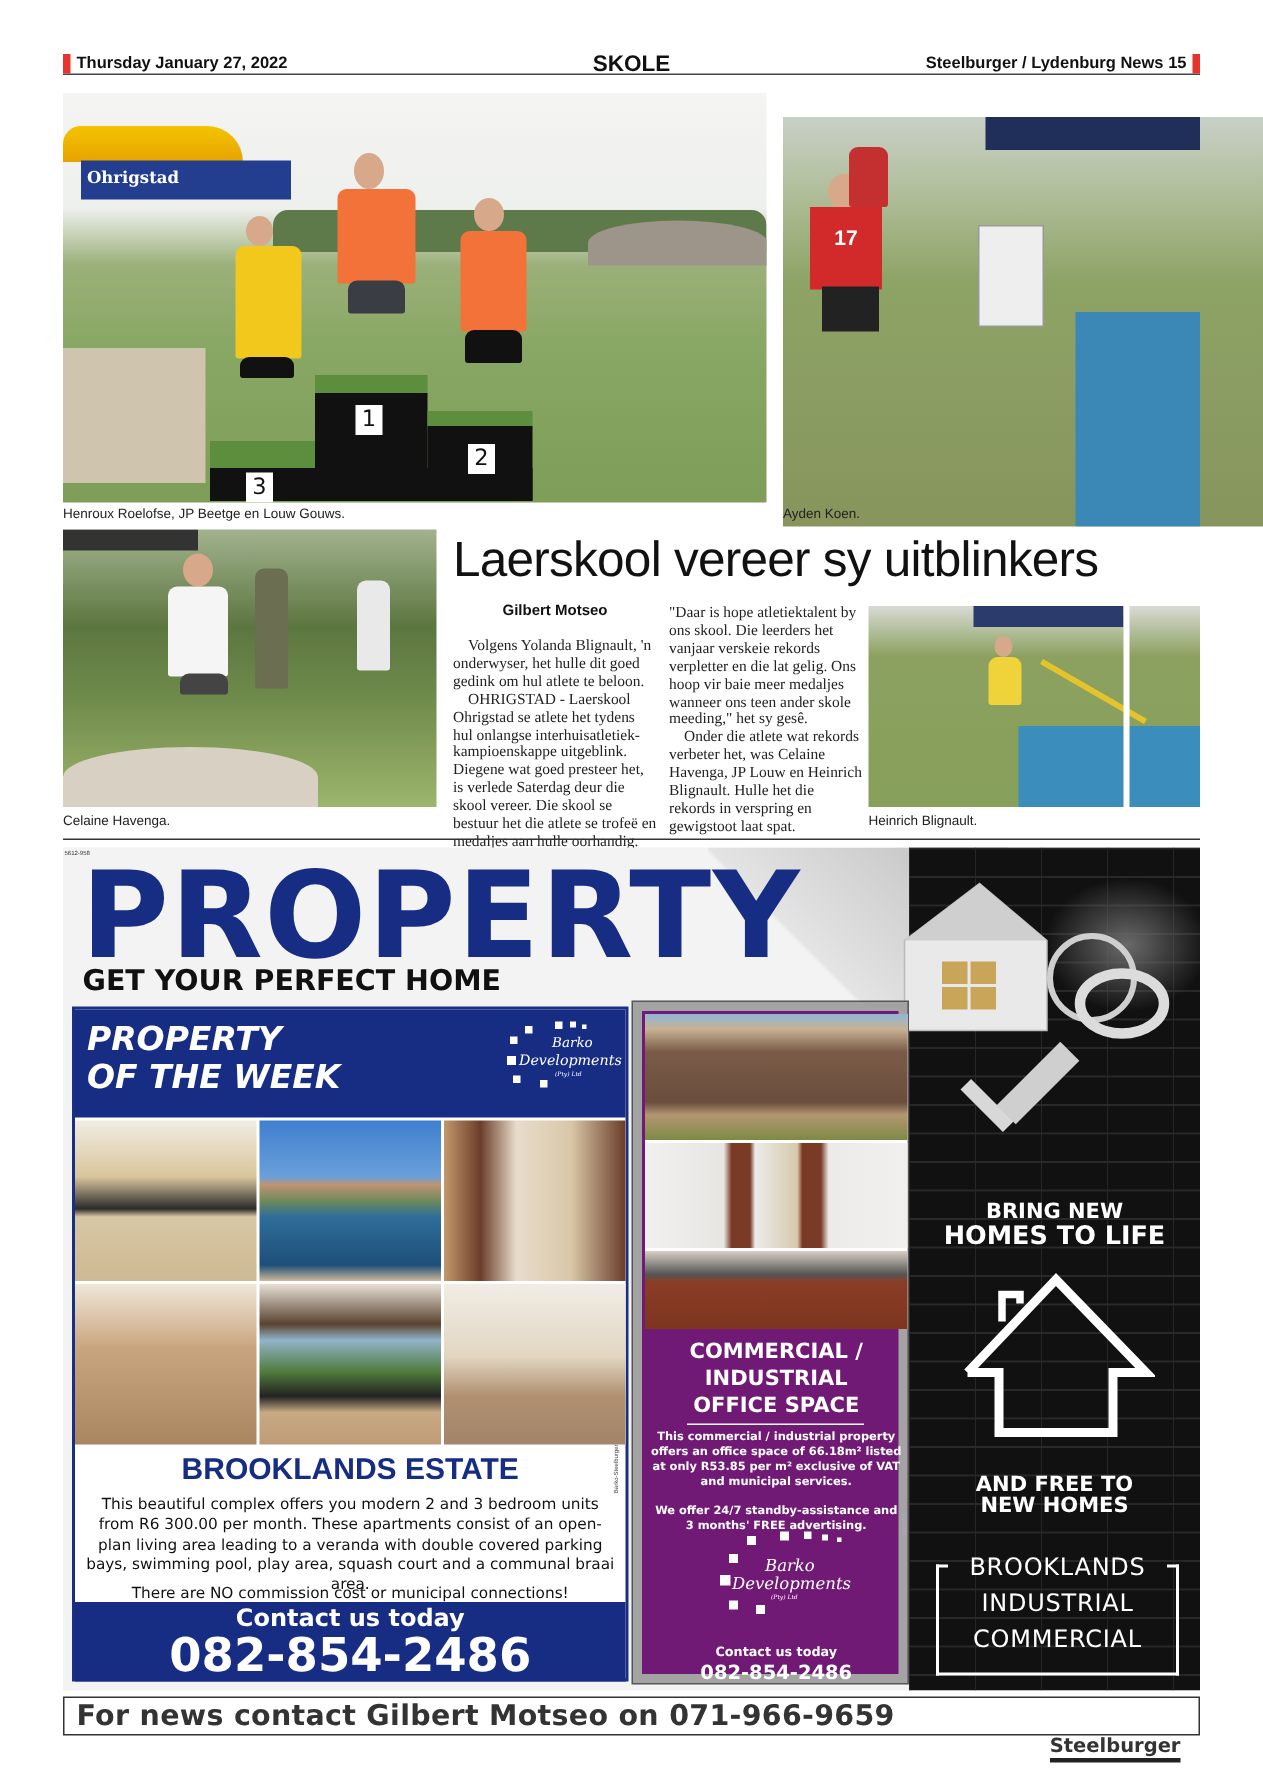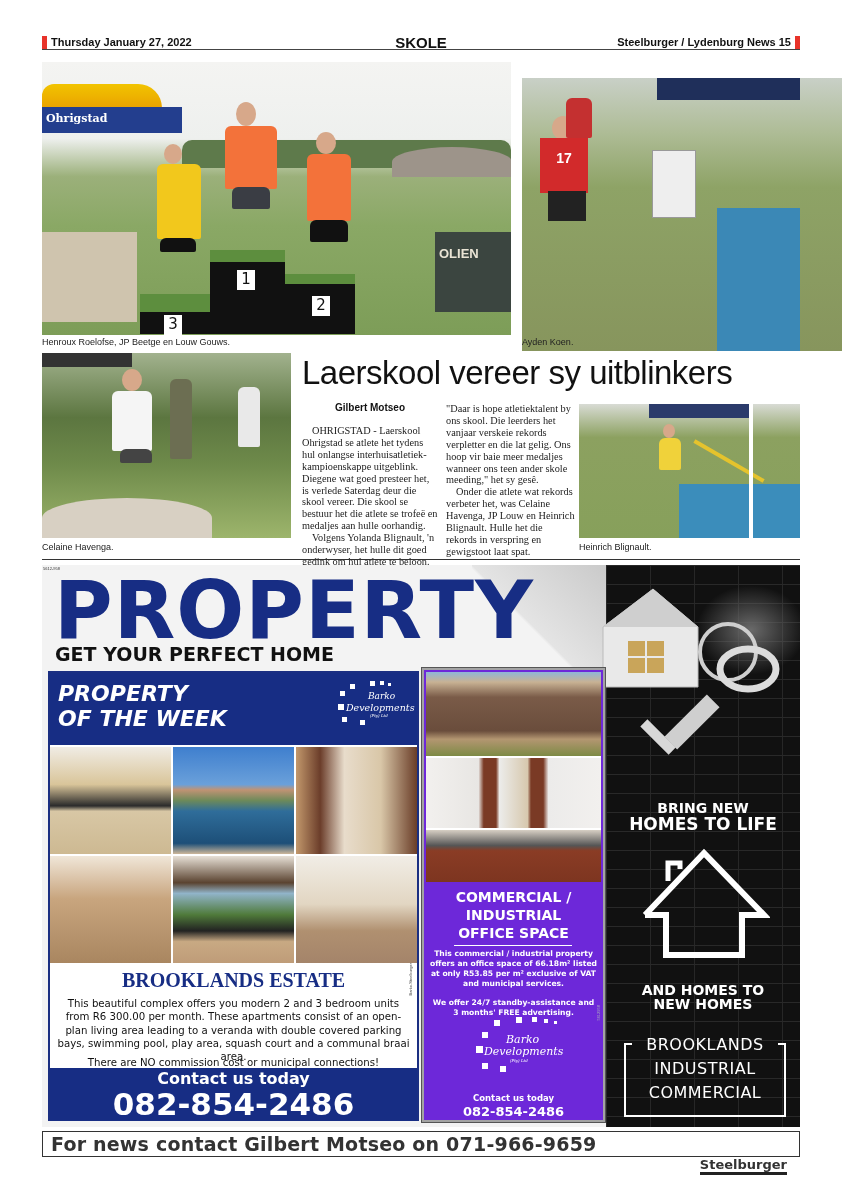--- a/index.html
+++ b/index.html
@@ -12,21 +12,21 @@
   .hdr .date { position: absolute; left: 9px; top: 1px; font-size: 11px; font-weight: bold; }
   .hdr .sec { position: absolute; left: 0; right: 0; top: -1px; text-align: center; font-size: 15px; font-weight: bold; }
   .hdr .pub { position: absolute; right: 9px; top: 1px; font-size: 11px; font-weight: bold; }
 
   
   .photo { position: absolute; overflow: hidden; }
   .caption { position: absolute; font-size: 9px; color: #222; white-space: nowrap; }
 
   
   #p1 { left: 42px; top: 62px; width: 469px; height: 273px; background: linear-gradient(#f4f4f2 0%, #eef0ee 28%, #9bb07a 42%, #8aa865 60%, #7d9d58 100%); }
-  .tent { position: absolute; left: 0; top: 45px; width: 140px; height: 26px; background: #233e8e; color: #fff; font-size: 11px; font-weight: bold; padding: 5px 4px; font-family: "DejaVu Serif", serif; }
+  .tent { position: absolute; left: 12px; top: 45px; width: 140px; height: 26px; background: #233e8e; color: #fff; font-size: 11px; font-weight: bold; padding: 5px 4px; font-family: "DejaVu Serif", serif; }
   .tent-top { position: absolute; left: 0; top: 22px; width: 120px; height: 24px; background: linear-gradient(#f2c400, #e9a200); border-radius: 20px 40px 0 0; }
   .hut { position: absolute; left: 350px; top: 85px; width: 120px; height: 30px; background: #9d948a; border-radius: 50% 50% 0 0; }
   .treeline { position: absolute; left: 140px; top: 78px; width: 329px; height: 28px; background: #5e7a4b; border-radius: 10px 10px 0 0; }
   .table { position: absolute; left: 0; top: 170px; width: 95px; height: 90px; background: #cfc4ae; }
   .podium-blk { position: absolute; background: #111; }
   .podium-grass { position: absolute; background: #5d8e3e; }
   .podnum { position: absolute; background: #fff; color: #111; font-size: 15px; text-align: center; line-height: 18px; width: 18px; height: 20px; font-family: "DejaVu Sans", sans-serif; }
   .kid { position: absolute; border-radius: 6px 6px 2px 2px; }
   .head { position: absolute; border-radius: 50%; background: #d7a88a; }
   .board { position: absolute; left: 393px; top: 170px; width: 76px; height: 80px; background: #3b4540; color: #e9e3d4; font-weight: bold; font-size: 13px; padding: 14px 4px; }
@@ -68,30 +68,30 @@
   .glow { position: absolute; left: 90px; top: 20px; width: 110px; height: 90px; background: radial-gradient(#6a6a6a, transparent 70%); }
 
   
   .pow { position: absolute; left: 6px; top: 106px; width: 371px; height: 450px; background: #fff; border: 2px solid #1b2f82; }
   .pow-hdr { position: absolute; left: 0; top: 0; width: 367px; height: 72px; background: #172d84; }
   .pow-title { position: absolute; left: 8px; top: 8px; color: #fff; font-style: italic; font-weight: 900; font-size: 22px; line-height: 25px; font-family: "DejaVu Sans", sans-serif; }
   .barko { position: absolute; color: #fff; font-family: "DejaVu Serif", serif; font-style: italic; }
   .sq { position: absolute; background: #fff; }
   .grid6 { position: absolute; left: 0; top: 74px; width: 367px; height: 216px; display: grid; grid-template-columns: repeat(3,1fr); grid-template-rows: repeat(2,1fr); gap: 2px; background: #fff; }
   .cell { position: relative; overflow: hidden; }
-  .brook-title { position: absolute; left: 0; top: 296px; width: 367px; text-align: center; font-size: 20px; font-weight: 900; color: #172d84; font-family: Liberation Serif, serif; }
+  .brook-title { position: absolute; left: 0; top: 296px; width: 367px; text-align: center; font-size: 20px; font-weight: 900; color: #172d84; font-family: Liberation Sans, sans-serif; }
   .brook-body { position: absolute; left: 6px; top: 324px; width: 355px; text-align: center; font-size: 10.2px; line-height: 13.3px; color: #111; font-family: "DejaVu Sans", sans-serif; }
   .brook-note { position: absolute; left: 0; top: 384px; width: 367px; text-align: center; font-size: 10.2px; font-family: "DejaVu Sans", sans-serif; }
   .pow-foot { position: absolute; left: 0; top: 395px; width: 367px; height: 53px; background: #172d84; color: #fff; text-align: center; }
   .pow-foot .c { font-size: 16px; font-weight: bold; font-family: "DejaVu Sans", sans-serif; margin-top: 1px; }
   .pow-foot .n { font-size: 31px; font-weight: 900; line-height: 32px; font-family: "DejaVu Sans", sans-serif; }
   .vert { position: absolute; font-size: 4px; color: #444; writing-mode: vertical-rl; transform: rotate(180deg); }
 
   
-  .comm { position: absolute; left: 380px; top: 103px; width: 183px; height: 454px; background: #6d28d9; border: 2px solid #a3a3a3; box-shadow: 0 0 0 1px #555; }
+  .comm { position: absolute; left: 380px; top: 103px; width: 183px; height: 454px; background: #701a75; border: 6px solid #a3a3a3; box-shadow: 0 0 0 1px #555; }
   .comm-photos { position: absolute; left: 2px; top: 2px; width: 175px; height: 210px; background: #fff; }
   .cp { position: absolute; left: 0; width: 175px; overflow: hidden; }
   .comm-title { position: absolute; left: 0; top: 218px; width: 179px; text-align: center; color: #fff; font-weight: 900; font-size: 14px; line-height: 18px; font-family: "DejaVu Sans", sans-serif; }
   .comm-line { position: absolute; left: 30px; top: 275px; width: 118px; height: 1px; background: #fff; }
   .comm-body { position: absolute; left: 6px; top: 279px; width: 167px; text-align: center; color: #fff; font-weight: bold; font-size: 7.6px; line-height: 10px; font-family: "DejaVu Sans", sans-serif; }
   .comm-contact { position: absolute; left: 0; top: 423px; width: 179px; text-align: center; color: #fff; font-weight: bold; font-size: 8.5px; font-family: "DejaVu Sans", sans-serif; }
   .comm-phone { position: absolute; left: 0; top: 434px; width: 179px; text-align: center; color: #fff; font-weight: 900; font-size: 13px; font-family: "DejaVu Sans", sans-serif; }
 
   .r-text1 { position: absolute; left: 0; width: 194px; text-align: center; color: #fff; font-weight: 900; font-family: "DejaVu Sans", sans-serif; }
   .box3 { position: absolute; left: 18px; top: 478px; width: 162px; height: 74px; border: 2px solid #fff; border-top: none; }
@@ -132,21 +132,20 @@
 
   <div class="head" style="left:122px;top:82px;width:18px;height:20px;"></div>
   <div class="kid" style="left:115px;top:102px;width:44px;height:75px;background:#f2c81c;"></div>
   <div class="kid" style="left:118px;top:176px;width:36px;height:14px;background:#111;"></div>
   <div class="head" style="left:194px;top:40px;width:20px;height:24px;"></div>
   <div class="kid" style="left:183px;top:64px;width:52px;height:63px;background:#f3723a;"></div>
   <div class="kid" style="left:190px;top:125px;width:38px;height:22px;background:#3a3d44;"></div>
   <div class="head" style="left:274px;top:70px;width:20px;height:22px;"></div>
   <div class="kid" style="left:265px;top:92px;width:44px;height:67px;background:#f3723a;"></div>
   <div class="kid" style="left:268px;top:158px;width:38px;height:22px;background:#111;"></div>
-  <div class="board">OLIEN</div>
 </div>
 <div class="caption" style="left:42px;top:337px;">Henroux Roelofse, JP Beetge en Louw Gouws.</div>
 
 <div class="photo" id="p2">
   <div class="canopy"></div>
   <div class="drum"></div>
   <div class="tarp"></div>
   <div class="head" style="left:30px;top:38px;width:22px;height:24px;"></div>
   <div class="runner-shirt">17</div>
   <div class="runner-shorts"></div>
@@ -162,22 +161,22 @@
   <div class="head" style="left:80px;top:16px;width:20px;height:22px;"></div>
   <div class="kid" style="left:70px;top:38px;width:40px;height:60px;background:#f5f5f5;"></div>
   <div class="kid" style="left:78px;top:96px;width:32px;height:14px;background:#444;"></div>
   <div class="kid" style="left:128px;top:26px;width:22px;height:80px;background:#6c6e52;"></div>
   <div class="kid" style="left:196px;top:34px;width:22px;height:60px;background:#e9e9e9;"></div>
 </div>
 <div class="caption" style="left:42px;top:542px;">Celaine Havenga.</div>
 
 <div class="byline">Gilbert Motseo</div>
 <div class="col" id="colA">
+  <p>Volgens Yolanda Blignault, 'n onderwyser, het hulle dit goed gedink om hul atlete te beloon.</p>
   <p>OHRIGSTAD - Laerskool Ohrigstad se atlete het tydens hul onlangse interhuisatletiek-kampioenskappe uitgeblink. Diegene wat goed presteer het, is verlede Saterdag deur die skool vereer. Die skool se bestuur het die atlete se trofeë en medaljes aan hulle oorhandig.</p>
-  <p>Volgens Yolanda Blignault, 'n onderwyser, het hulle dit goed gedink om hul atlete te beloon.</p>
 </div>
 <div class="col" id="colB">
   <p class="noind">"Daar is hope atletiektalent by ons skool. Die leerders het vanjaar verskeie rekords verpletter en die lat gelig. Ons hoop vir baie meer medaljes wanneer ons teen ander skole meeding," het sy gesê.</p>
   <p>Onder die atlete wat rekords verbeter het, was Celaine Havenga, JP Louw en Heinrich Blignault. Hulle het die rekords in verspring en gewigstoot laat spat.</p>
 </div>
 
 <div class="photo" id="p4">
   <div style="position:absolute;left:70px;top:0;width:100px;height:14px;background:#2b3b6b;"></div>
   <div style="position:absolute;left:100px;top:80px;width:121px;height:54px;background:#3b8dbb;"></div>
   <div class="head" style="left:84px;top:20px;width:12px;height:14px;"></div>
@@ -208,21 +207,21 @@
       <ellipse cx="150" cy="92" rx="28" ry="20" fill="none" stroke="#dcdcdc" stroke-width="7"></ellipse>
       <rect x="85" y="115" width="18" height="60" fill="#cfcfcf" transform="rotate(45 94 145)"></rect>
       <rect x="40" y="155" width="40" height="10" fill="#d8d8d8" transform="rotate(45 60 160)"></rect>
     </svg>
     <div class="r-text1" style="top:233px;font-size:14px;line-height:20px;">BRING NEW</div>
     <div class="r-text1" style="top:252px;font-size:17px;line-height:15px;">HOMES TO LIFE</div>
     <svg style="position:absolute;left:34px;top:278px;" width="130" height="120" viewBox="0 0 130 120">
       <polyline points="5,72 64,10 124,72 102,72 102,112 26,112 26,72 5,72" fill="none" stroke="#fff" stroke-width="6" stroke-linejoin="miter"></polyline>
       <polyline points="28,38 28,20 40,20 40,26" fill="none" stroke="#fff" stroke-width="5"></polyline>
     </svg>
-    <div class="r-text1" style="top:418px;font-size:14px;line-height:15px;">AND HOMES TO</div>
+    <div class="r-text1" style="top:418px;font-size:14px;line-height:15px;">AND FREE TO</div>
     <div class="r-text1" style="top:432px;font-size:14px;line-height:15px;">NEW HOMES</div>
     <div class="box3">
       <div class="box3-top" style="left:-2px;width:8px;"></div>
       <div class="box3-top" style="right:-2px;width:8px;"></div>
       <div class="t" style="margin-top:-10px;">BROOKLANDS</div>
       <div class="t">INDUSTRIAL</div>
       <div class="t">COMMERCIAL</div>
     </div>
   </div>
 

